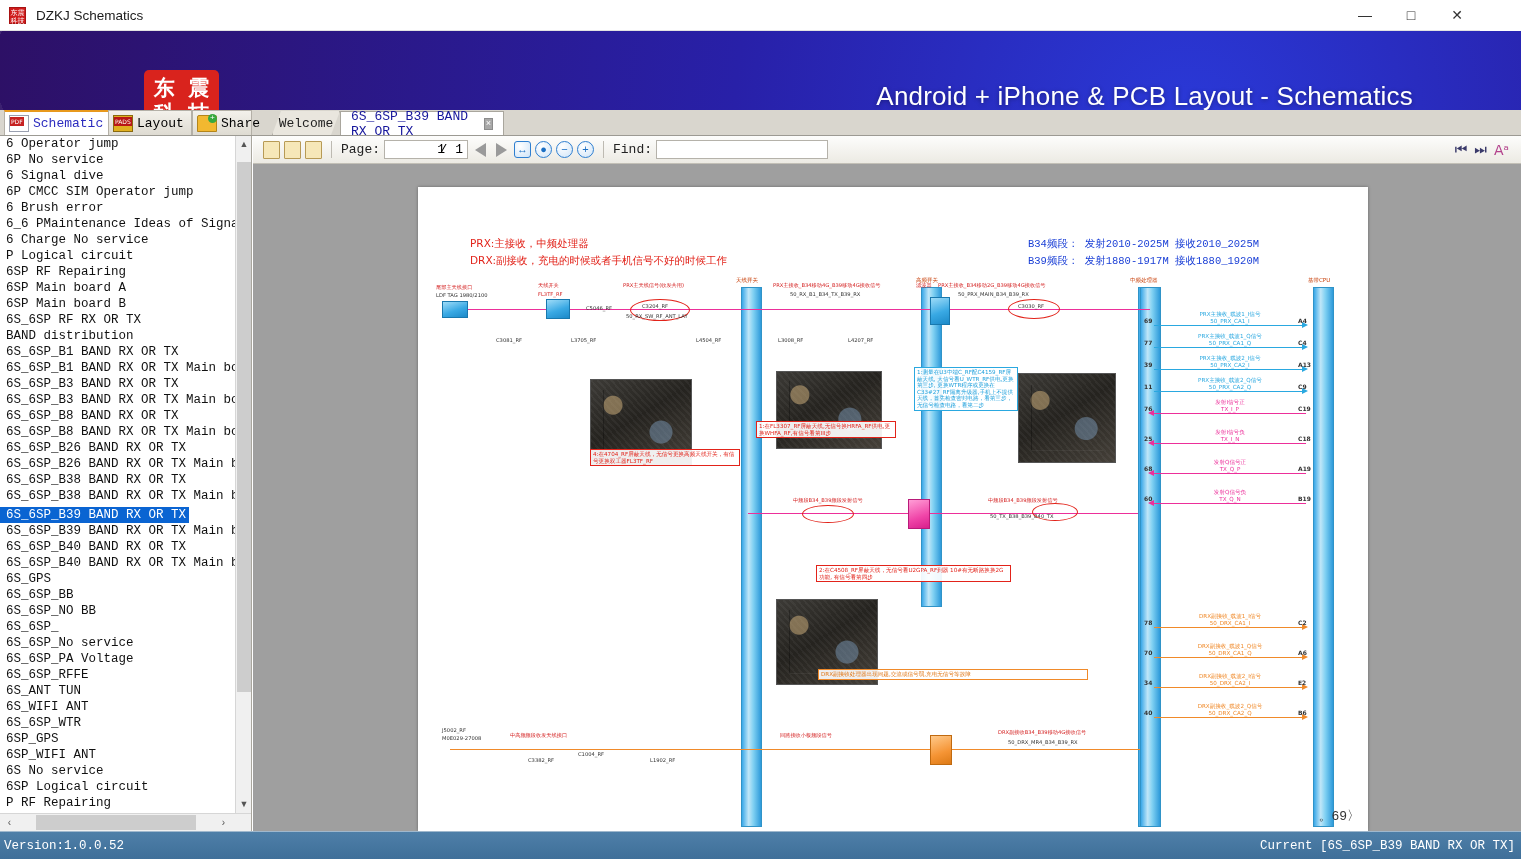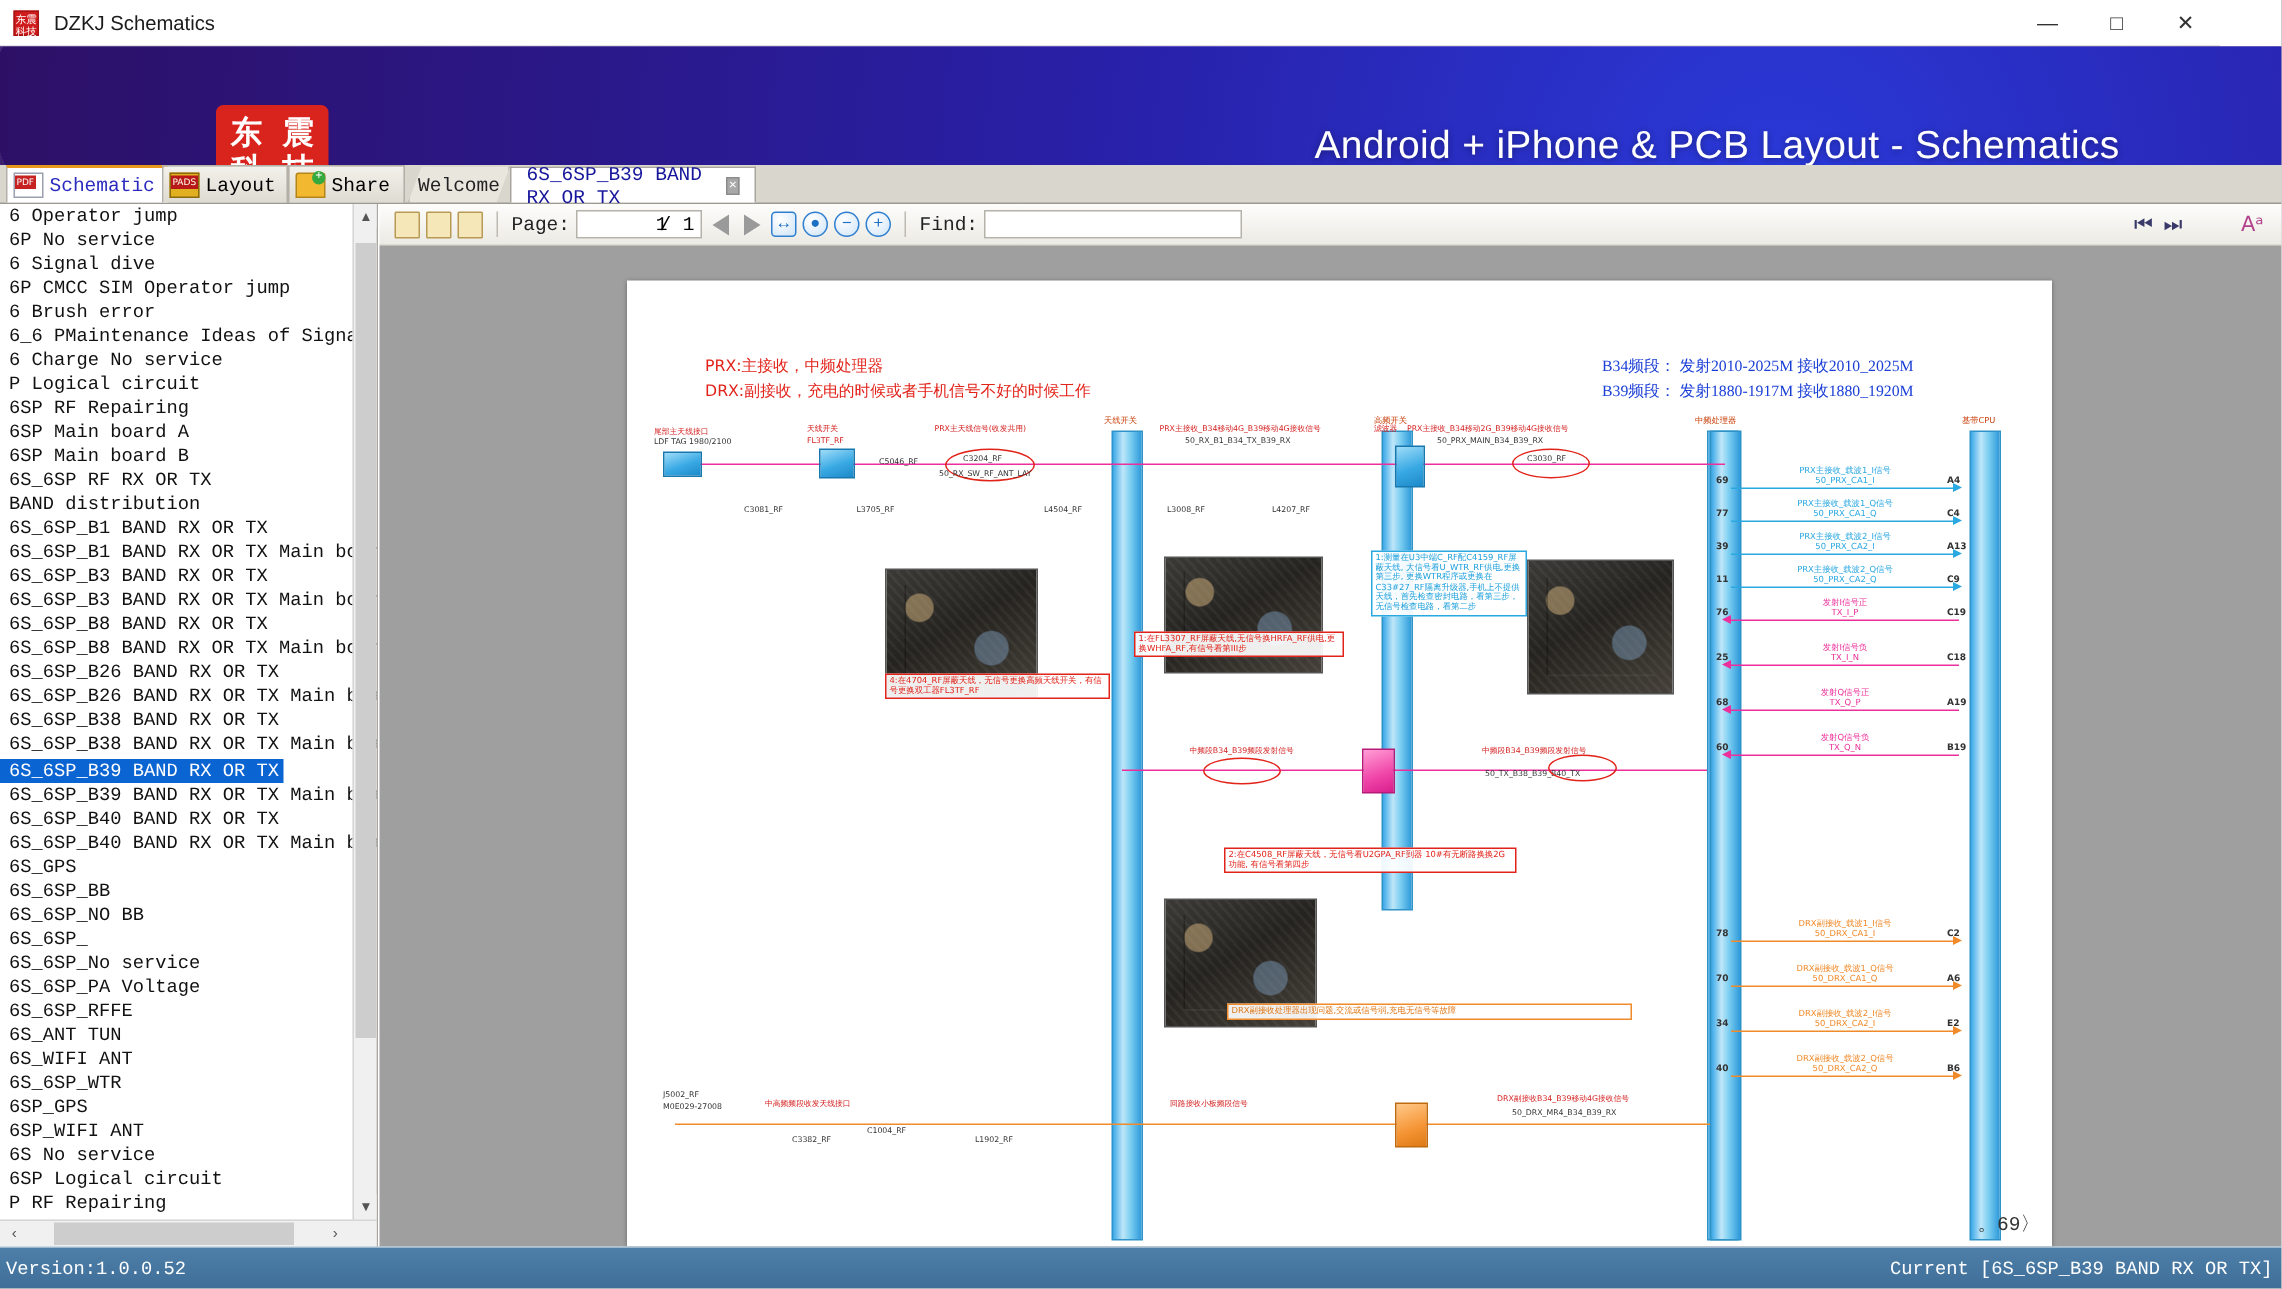--- a/index.html
+++ b/index.html
@@ -78,21 +78,21 @@
     gap:4px; padding:0 7px 0 4px; font-size:13px;
     font-family:"Liberation Mono", monospace;
     border:1px solid #b4b0a7; border-bottom:none;
     background:linear-gradient(#fbfaf7,#e7e4dc);
   }
   .mode-tab.active {
     background:#ffffff; border-top:2px solid #e8991c; color:#2b2bbf;
   }
   #mt-schematic { left:4px; width:108px; }
   #mt-layout    { left:108px; width:84px; background:linear-gradient(#f3f1eb,#dedbd2); }
-  #mt-share     { left:192px; width:78px; background:linear-gradient(#f3f1eb,#dedbd2); }
+  #mt-share     { left:192px; width:60px; background:linear-gradient(#f3f1eb,#dedbd2); }
   .mini-ico { width:20px; height:17px; position:relative; flex:0 0 auto; }
   .ico-pdf { background:#fff; border:1px solid #9aa0b0; }
   .ico-pdf:after {
     content:"PDF"; position:absolute; left:0; top:1px; background:#c62222;
     color:#fff; font-size:6px; line-height:7px; padding:1px 1px; font-family:"DejaVu Sans",sans-serif;
   }
   .ico-pads { background:#e0b020; border:1px solid #8a6a10; }
   .ico-pads:after {
     content:"PADS"; position:absolute; left:0; top:1px; background:#b81818;
     color:#ffe; font-size:6px; line-height:7px; padding:1px; font-family:"DejaVu Sans",sans-serif;
@@ -181,21 +181,21 @@
     background:radial-gradient(circle at 35% 30%,#fff,#cfe4f8);
     color:#1b6fc4; font-size:11px; line-height:15px; text-align:center;
   }
   .rnd-btn.circ { border-radius:50%; }
   .find-input {
     width:172px; height:19px; border:1px solid #b5b2aa; background:#fff;
     font-size:12px; padding-left:3px; line-height:17px; color:#555;
   }
   .vt-right { margin-left:auto; display:flex; align-items:center; gap:7px; padding-right:12px; }
   .vt-gly { font-size:14px; color:#3a3a6a; font-family:"DejaVu Sans", sans-serif; }
-  .vt-gly.pink { color:#b3428c;margin-left:32px; }
+  .vt-gly.pink { color:#b3428c; }
 
   
   .canvas-wrap {
     position:absolute; left:0; top:28px; width:1268px; height:667px;
     background:#9f9f9f;
   }
   .page-sheet {
     position:absolute; left:165px; top:23px; width:950px; height:644px;
     background:#fff; box-shadow:0 0 3px rgba(0,0,0,.35);
     overflow:hidden;
@@ -206,21 +206,21 @@
     position:absolute; left:0; top:20px; width:950px; text-align:center;
     font-size:17px; color:#2aa8e0; font-family:"DejaVu Sans", sans-serif;
     letter-spacing:.5px;
   }
   .note-red {
     position:absolute; font-size:10.5px; color:#e2231a;
     font-family:"DejaVu Sans", sans-serif; white-space:nowrap;
   }
   .note-blue {
     position:absolute; font-size:10.5px; color:#1a3fd6;
-    font-family:Liberation Serif, serif; white-space:nowrap;margin-left:40px;
+    font-family:Liberation Mono, monospace; white-space:nowrap;
   }
 
   
   .bus {
     position:absolute; width:21px;
     background:linear-gradient(90deg,#3aa8e8,#bfe6f8 35%,#7fd0f2 60%,#2e9ada);
     border:1px solid #2f93c8;
   }
   .bus-lbl {
     position:absolute; font-size:5.5px; color:#c8400a; white-space:nowrap;

